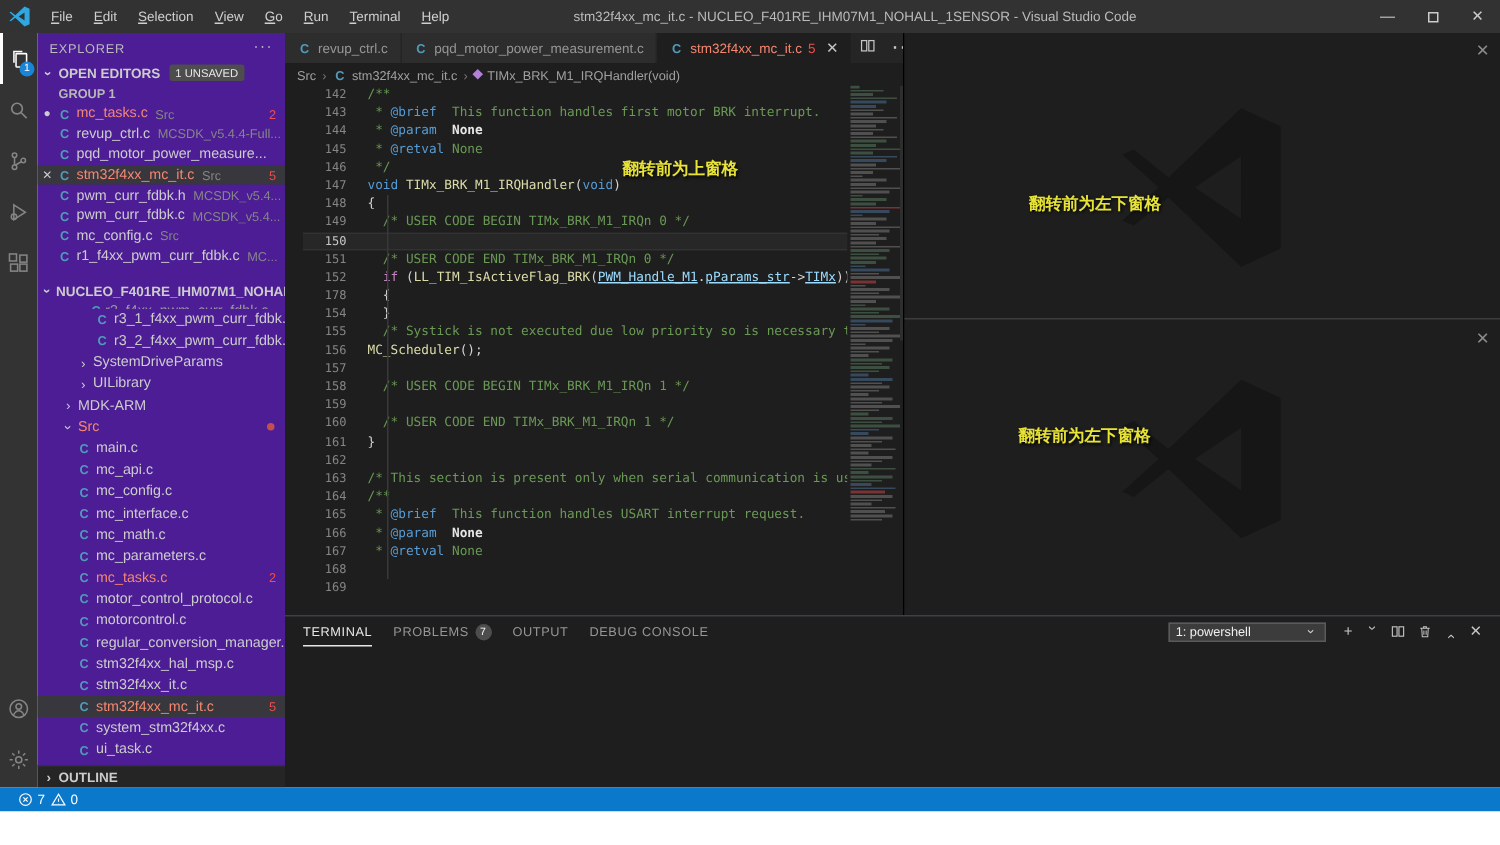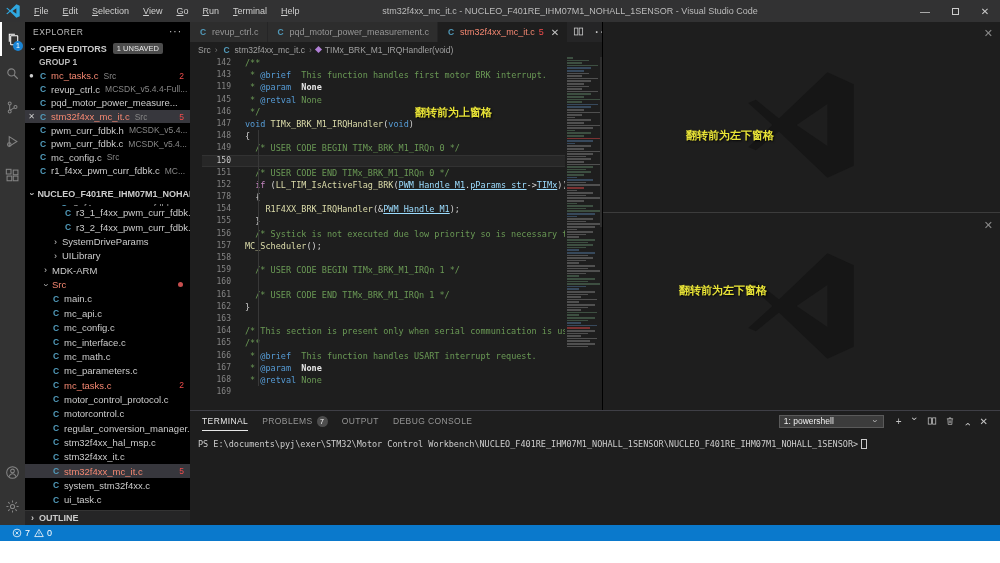--- a/index.html
+++ b/index.html
@@ -19,21 +19,21 @@
 
   
   .activitybar { position:absolute; left:0; top:22px; width:25px; height:503px; background:#333333; }
   .ab-item { position:relative; width:25px; height:34px; display:flex; align-items:center; justify-content:center; color:#858585; }
   .ab-item.active { color:#ffffff; border-left:2px solid #ffffff; }
   .ab-item svg { width:15px; height:15px; }
   .ab-badge { position:absolute; right:2px; bottom:5px; min-width:10px; height:10px; border-radius:50%; background:#1a85d6; color:#fff; font-size:7px; line-height:10px; text-align:center; }
   .ab-bottom { position:absolute; bottom:2px; left:0; }
 
   
-  .sidebar { position:absolute; left:25px; top:22px; width:165px; height:503px; background:#000000; color:#cccccc; overflow:hidden; }
+  .sidebar { position:absolute; left:25px; top:22px; width:165px; height:503px; background:#4c1d95; color:#cccccc; overflow:hidden; }
   .sb-header { height:19px; display:flex; align-items:center; justify-content:space-between; padding:0 8px; font-size:8.5px; letter-spacing:.5px; color:#bbbbbb; }
   .dots { color:#cccccc; font-size:10px; letter-spacing:1px; }
   .section-h { height:15px; display:flex; align-items:center; font-size:9px; font-weight:bold; color:#cccccc; padding-left:3px; }
   .sec-label { margin-left:2px; white-space:nowrap; overflow:hidden; }
   .chev { display:inline-block; color:#cccccc; font-size:9px; width:9px; text-align:center; }
   .chev.down { transform:rotate(90deg); }
   .unsaved-badge { margin-left:6px; background:#4d4d4d; color:#e8e8e8; font-size:7.5px; font-weight:normal; padding:1px 4px; border-radius:2px; }
   .group-label { height:13px; line-height:13px; padding-left:14px; font-size:8.5px; font-weight:bold; color:#b8b8b8; }
   .oerow, .trow { height:13.6px; display:flex; align-items:center; font-size:9.5px; white-space:nowrap; overflow:hidden; color:#cccccc; }
   .trow { height:14.35px; }
@@ -401,21 +401,21 @@
         <span class="bc-item">
           <span class="mico"></span>
           <span>TIMx_BRK_M1_IRQHandler(void)</span>
         </span>
       </div>
     <div class="codearea">
       <div class="curline"></div>
       <div id="gutter">
           <div class="ln">142</div>
           <div class="ln">143</div>
-          <div class="ln">119</div>
+          <div class="ln">144</div>
           <div class="ln">145</div>
           <div class="ln">146</div>
           <div class="ln">147</div>
           <div class="ln">148</div>
           <div class="ln">149</div>
           <div class="ln cur">150</div>
           <div class="ln">151</div>
           <div class="ln">152</div>
           <div class="ln">178</div>
           <div class="ln">154</div>
@@ -441,21 +441,20 @@
           <div class="cl"><span class="cm"> * </span><span class="dt">@param</span><span class="cm">  </span><span class="pn">None</span></div>
           <div class="cl"><span class="cm"> * </span><span class="dt">@retval</span><span class="cm"> None</span></div>
           <div class="cl"><span class="cm"> */</span></div>
           <div class="cl"><span class="kw">void</span><span class="pl"> </span><span class="fn">TIMx_BRK_M1_IRQHandler</span><span class="pl">(</span><span class="kw">void</span><span class="pl">)</span></div>
           <div class="cl"><span class="pl">{</span></div>
           <div class="cl"><span class="cm">  /* USER CODE BEGIN TIMx_BRK_M1_IRQn 0 */</span></div>
           <div class="cl"></div>
           <div class="cl"><span class="cm">  /* USER CODE END TIMx_BRK_M1_IRQn 0 */</span></div>
           <div class="cl"><span class="pl">  </span><span class="ct">if</span><span class="pl"> (</span><span class="fn">LL_TIM_IsActiveFlag_BRK</span><span class="pl">(</span><span class="vr">PWM_Handle_M1</span><span class="pl">.</span><span class="vr">pParams_str</span><span class="pl">-&gt;</span><span class="vr">TIMx</span><span class="pl">))</span></div>
           <div class="cl"><span class="pl">  {</span></div>
-          <div class="cl"><span class="pl">    </span><span class="fn">R1F4XX_BRK_IRQHandler</span><span class="pl">(&amp;</span><span class="vr">PWM_Handle_M1</span><span class="pl">);</span></div>
           <div class="cl"><span class="pl">  }</span></div>
           <div class="cl"><span class="cm">  /* Systick is not executed due low priority so is necessary t</span></div>
           <div class="cl"><span class="fn">MC_Scheduler</span><span class="pl">();</span></div>
           <div class="cl"></div>
           <div class="cl"><span class="cm">  /* USER CODE BEGIN TIMx_BRK_M1_IRQn 1 */</span></div>
           <div class="cl"></div>
           <div class="cl"><span class="cm">  /* USER CODE END TIMx_BRK_M1_IRQn 1 */</span></div>
           <div class="cl"><span class="pl">}</span></div>
           <div class="cl"></div>
           <div class="cl"><span class="cm">/* This section is present only when serial communication is us</span></div>
@@ -639,23 +638,20 @@
         </span>
         <span class="picon">
           <svg viewBox="0 0 16 16" fill="none" stroke="currentColor" stroke-width="1.1">
               <path d="M3 4.5h10M6.5 4.5V3h3v1.5M4.5 4.5l.6 9h5.8l.6-9M6.8 7v4.5M9.2 7v4.5"></path>
             </svg>
         </span>
         <span class="picon chev up">›</span>
         <span class="picon">✕</span>
       </div>
     </div>
-    <div class="term-content">
-      <span>PS E:\documents\pyj\exer\STM32\Motor Control Workbench\NUCLEO_F401RE_IHM07M1_NOHALL_1SENSOR\NUCLEO_F401RE_IHM07M1_NOHALL_1SENSOR&gt;</span><span class="cursor"></span>
-    </div>
   </div>
 
   <div class="statusbar">
     <div class="sb-item">
       <svg viewBox="0 0 14 14" fill="none" stroke="#ffffff" stroke-width="1.1">
           <circle cx="7" cy="7" r="5.4"></circle>
           <path d="M5 5l4 4M9 5l-4 4"></path>
         </svg>
       <span>7</span>
       <svg viewBox="0 0 14 14" fill="none" stroke="#ffffff" stroke-width="1.1">

